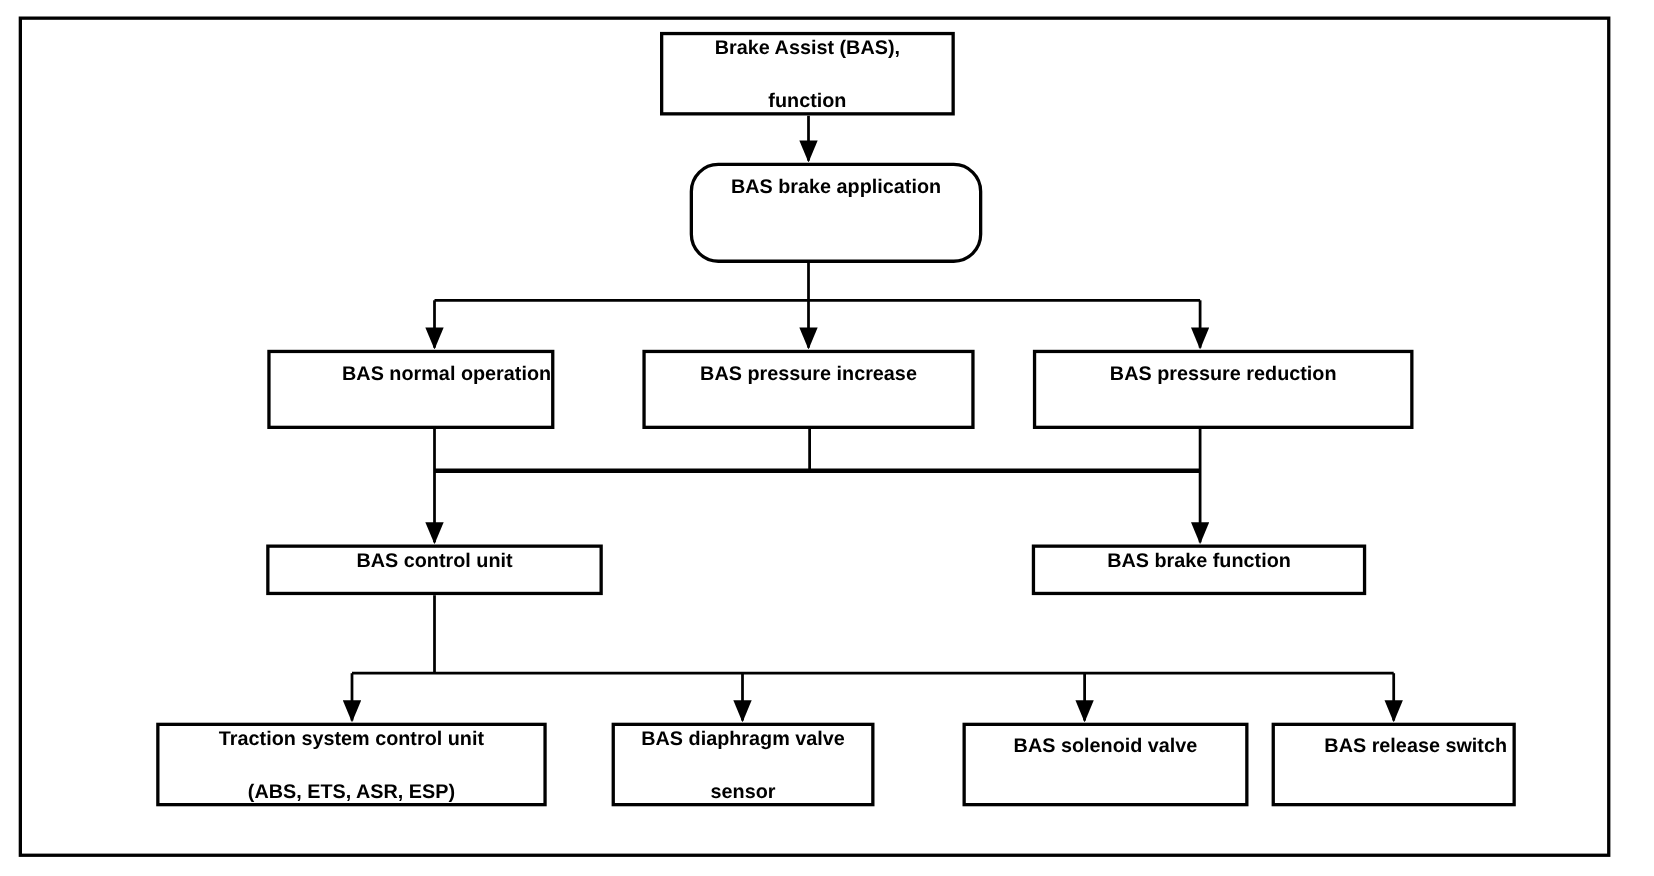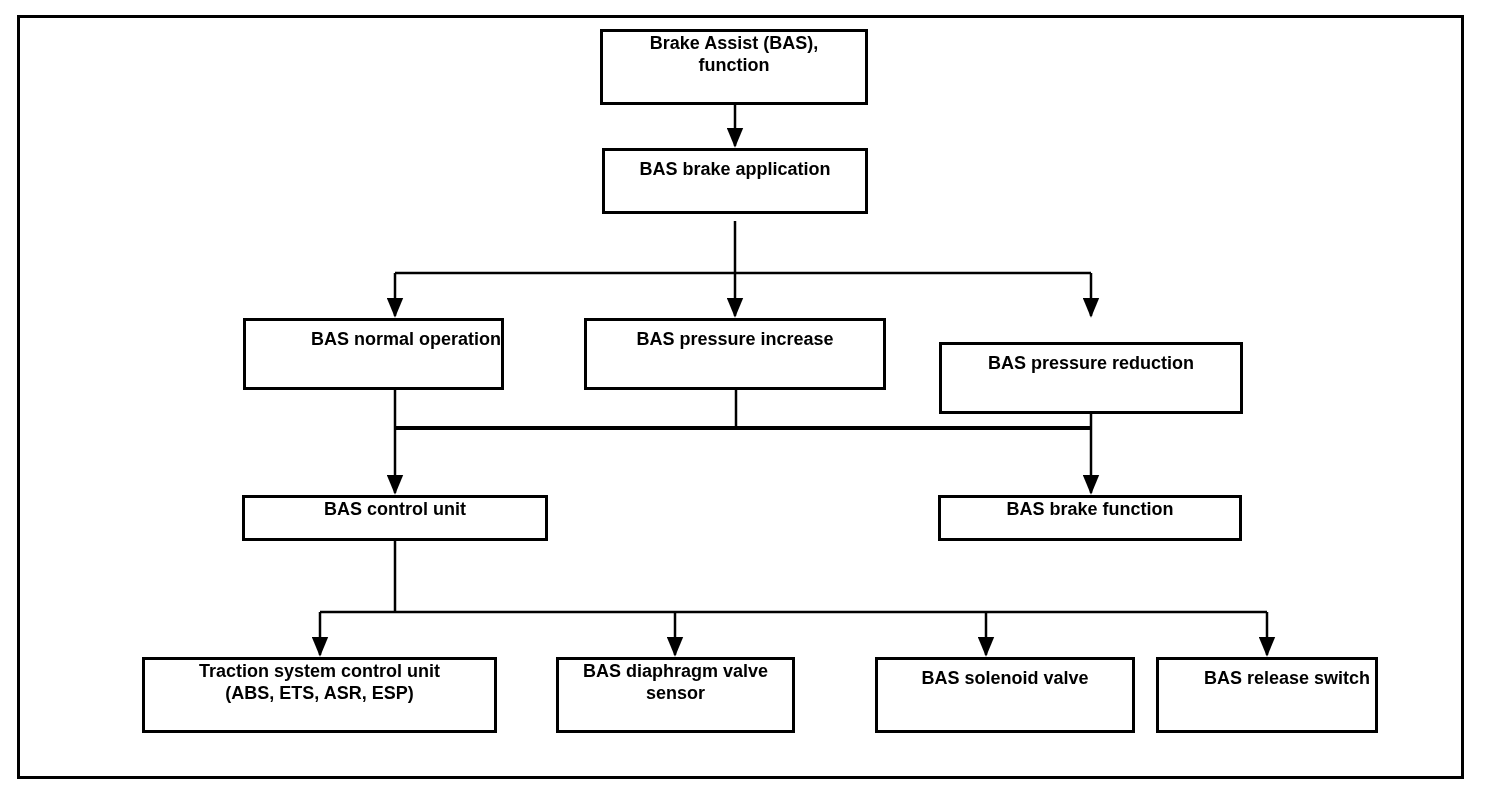--- a/index.html
+++ b/index.html
@@ -32,21 +32,21 @@
     background: #ffffff;
     color: #000000;
     font-weight: bold;
     font-size: 18px;
     line-height: 22px;
     text-align: center;
     display: flex;
     flex-direction: column;
   }
   .node.top { justify-content: flex-start; padding-top: 7px; }
-  .node.mid { justify-content: flex-start; }
+  .node.mid { justify-content: space-between; }
   .node span { display: block; }
 </style>
 </head>
 <body>
 
 <div id="canvas">
 
   <div id="frame"></div>
 
   <svg id="wires" viewBox="0 0 1504 796" xmlns="http://www.w3.org/2000/svg">
@@ -76,36 +76,36 @@
       <path d="M986,612 V655" marker-end="url(#arrow)"></path>
       <path d="M1267,612 V655" marker-end="url(#arrow)"></path>
     </g>
   </svg>
 
   <div class="node mid" style="left:600px; top:29px; width:268px; height:76px;">
     <span>Brake Assist (BAS),</span>
     <span>function</span>
   </div>
 
-  <div class="node top" style="left:602px; top:148px; width:266px; height:66px;">
+  <div class="node top" style="left:627px; top:148px; width:266px; height:91px;border-radius:26px;">
     <span>BAS brake application</span>
     <span></span>
   </div>
 
   <div class="node top" style="left:243px; top:318px; width:261px; height:72px;align-items:flex-end;">
     <span>BAS normal operation</span>
     <span></span>
   </div>
 
   <div class="node top" style="left:584px; top:318px; width:302px; height:72px;">
     <span>BAS pressure increase</span>
     <span></span>
   </div>
 
-  <div class="node top" style="left:939px; top:318px; width:304px; height:72px;margin-top:24px;">
+  <div class="node top" style="left:939px; top:318px; width:346px; height:72px;">
     <span>BAS pressure reduction</span>
     <span></span>
   </div>
 
   <div class="node mid" style="left:242px; top:495px; width:306px; height:46px;">
     <span>BAS control unit</span>
     <span></span>
   </div>
 
   <div class="node mid" style="left:938px; top:495px; width:304px; height:46px;">

